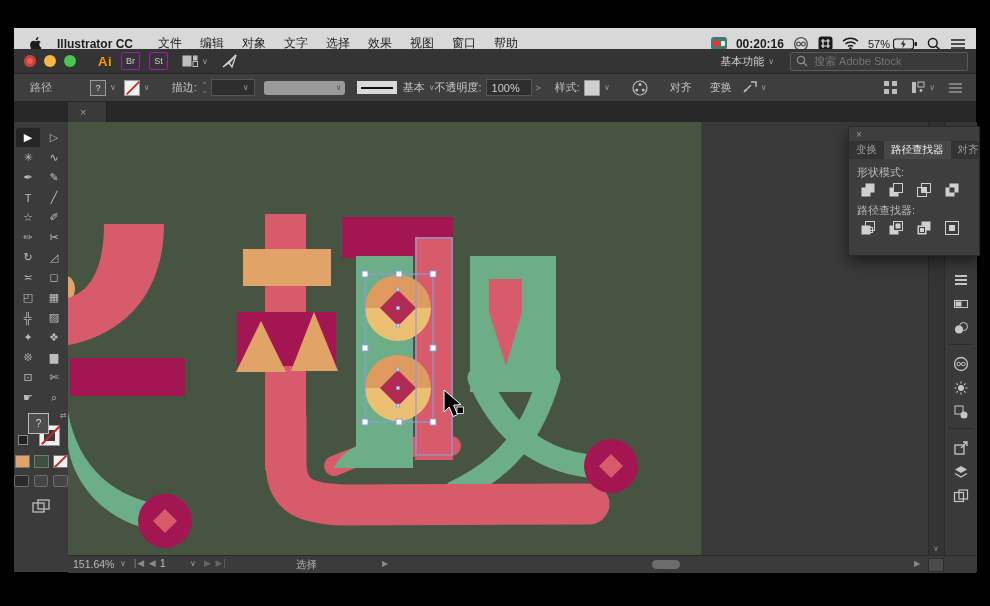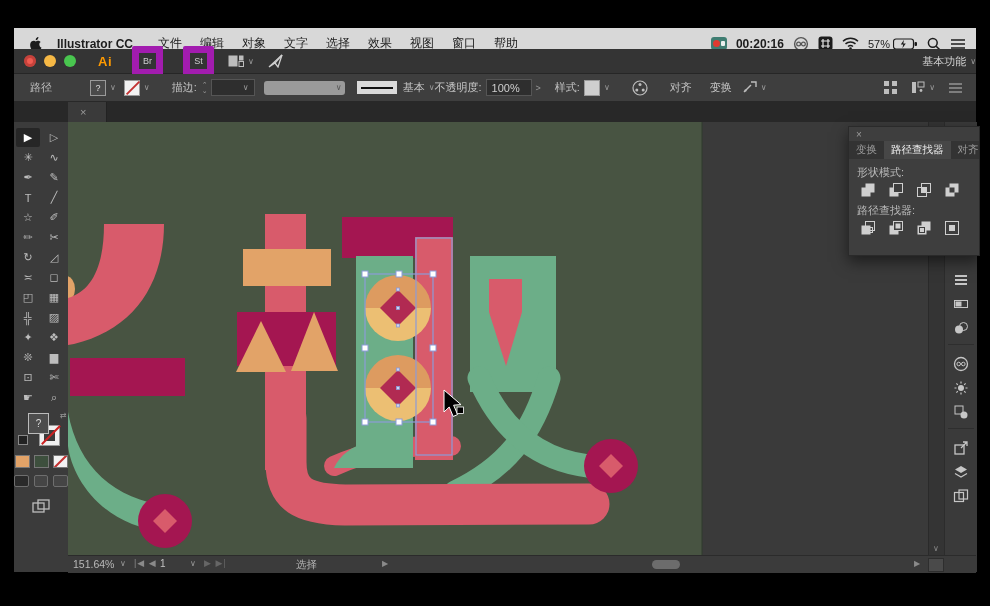--- a/index.html
+++ b/index.html
@@ -22,22 +22,22 @@
   .rec-badge b{position:absolute;right:2px;top:4px;width:4px;height:5px;background:#e9f0ee;border-radius:1px;}
 
   
   .appbar{left:14px;top:49px;width:962px;height:24px;background:#343434;display:flex;align-items:center;border-bottom:1px solid #262626;}
   .lights{display:flex;margin-left:10px;}
   .light{width:12px;height:12px;border-radius:50%;margin-right:8px;}
   .l-red{background:#f05b51;box-shadow:inset 0 0 0 3px rgba(120,20,20,.35);}
   .l-yel{background:#f6b845;}
   .l-grn{background:#49c64f;}
   .ai-logo{color:var(--ai-orange);font-weight:bold;font-size:13px;margin-left:14px;letter-spacing:.5px;}
-  .sq-btn{width:17px;height:16px;border:7px solid #a21caf;border-radius:2px;color:#cfcfcf;font-size:9px;
-    display:flex;align-items:center;justify-content:center;margin-left:20px;}
+  .sq-btn{width:17px;height:16px;border:1px solid #a21caf;border-radius:2px;color:#cfcfcf;font-size:9px;
+    display:flex;align-items:center;justify-content:center;margin-left:9px;}
   .chev{color:#9a9a9a;font-size:8px;margin-left:4px;}
   .workspace{margin-left:auto;color:#cfcfcf;font-size:11px;display:flex;align-items:center;}
   .searchbox{margin:0 8px 0 16px;width:176px;height:17px;border:1px solid #5a5a5a;border-radius:2px;background:#3a3a3a;
     display:flex;align-items:center;color:#8f8f8f;font-size:11px;}
   .searchbox input{background:none;border:none;outline:none;color:#9a9a9a;font-size:11px;width:140px;font-family:inherit;}
 
   
   .ctrlbar{left:14px;top:74px;width:962px;height:27px;background:#3e3e3e;border-bottom:1px solid #282828;
     display:flex;align-items:center;font-size:11px;color:#c3c3c3;}
   .swatch{width:14px;height:14px;border:1px solid #9a9a9a;background:#4a4a4a;display:flex;align-items:center;justify-content:center;
@@ -203,20 +203,27 @@
     </span>
     <span class="ctrl-ic">
       <svg width="16" height="14" viewBox="0 0 16 14">
           <path d="M1 13 14 1l-4 12-3-4z" fill="none" stroke="#cfcfcf" stroke-width="1.3"></path>
           <path d="M7 9l7-8" stroke="#cfcfcf" stroke-width="1.3"></path>
         </svg>
     </span>
     <span class="workspace">
       <span>基本功能</span>
       <span class="chev">∨</span>
+    </span>
+    <span class="searchbox">
+      <svg width="12" height="12" viewBox="0 0 14 14" style="margin:0 4px 0 5px;">
+          <circle cx="5.8" cy="5.8" r="4.2" fill="none" stroke="#8f8f8f" stroke-width="1.5"></circle>
+          <path d="M9 9l4 4" stroke="#8f8f8f" stroke-width="1.5"></path>
+        </svg>
+      <input placeholder="搜索 Adobe Stock" style="">
     </span>
   </div>
 
   <div class="abs ctrlbar">
     <span style="margin-left:16px;color:#bdbdbd;">路径</span>
     <span class="swatch" style="margin-left:38px;">?</span>
     <span class="chev">∨</span>
     <span class="swatch none" style="margin-left:8px;"></span>
     <span class="chev">∨</span>
     <span style="margin-left:22px;">描边:</span>

